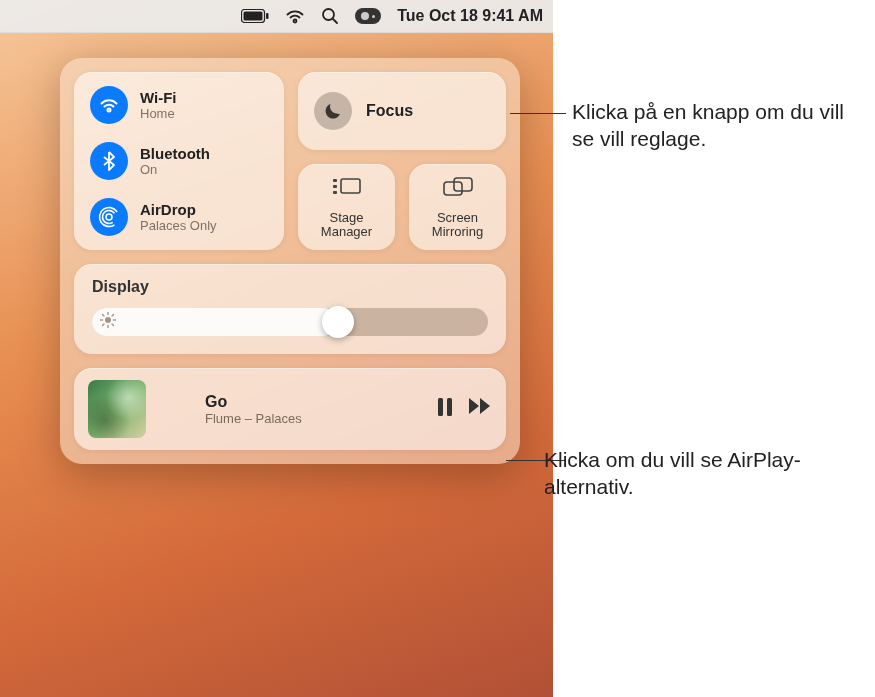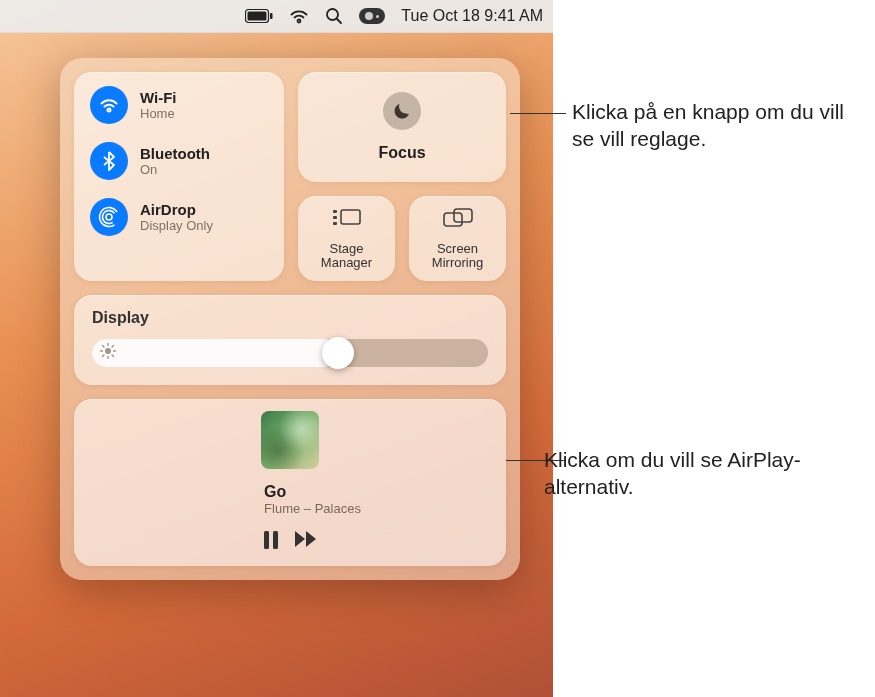--- a/index.html
+++ b/index.html
@@ -24,39 +24,38 @@
     color: #222;
     border-bottom: 1px solid rgba(0,0,0,0.05);
   }
   .menubar .icon { display:flex; align-items:center; justify-content:center; }
   .menubar .cc-pill {
     width: 26px; height: 16px; border-radius: 8px;
     background: #333; display:flex; align-items:center; justify-content:center; gap:3px;
   }
   .menubar .cc-pill span { width:3px; height:3px; border-radius:50%; background:#ccc; }
   .menubar .cc-pill span:first-child { width:8px; height:8px; border-radius:50%; background:#ccc;}
-  .menubar .datetime { font-weight: 400; text-align: right; }
+  .menubar .datetime { font-weight: 700; text-align: right; }
 
   
   .cc {
     position: absolute;
     left: 60px; top: 58px;
     width: 460px;
     border-radius: 22px;
     padding: 14px;
     background: rgba(245,225,205,0.55);
     backdrop-filter: blur(20px);
     box-shadow: 0 10px 40px rgba(0,0,0,0.25);
     display: flex; flex-direction: column; gap: 14px;
   }
   .tile {
     background: rgba(255,255,255,0.55);
     border-radius: 18px;
     box-shadow: 0 1px 0 rgba(255,255,255,0.4) inset, 0 1px 6px rgba(0,0,0,0.08);
-    flex-direction: column;
   }
   .row-top { display:flex; gap:14px; }
   .connectivity { width: 210px; padding: 14px 16px; display:flex; flex-direction:column; gap:18px;}
   .conn-item { display:flex; align-items:center; gap:12px; cursor:pointer;}
   .icon-circle {
     width: 38px; height:38px; border-radius:50%;
     display:flex; align-items:center; justify-content:center;
     flex-shrink:0;
   }
   .icon-blue { background:#0a7aff; color:#fff; }
@@ -195,21 +194,21 @@
       <div class="conn-item">
         <div class="icon-circle icon-blue">
           <svg width="22" height="22" viewBox="0 0 22 22">
               <circle cx="11" cy="11" r="3" fill="none" stroke="#fff" stroke-width="1.6"></circle>
               <circle cx="11" cy="11" r="6.5" fill="none" stroke="#fff" stroke-width="1.6" stroke-dasharray="30 10" transform="rotate(55 11 11)"></circle>
               <circle cx="11" cy="11" r="9.5" fill="none" stroke="#fff" stroke-width="1.6" stroke-dasharray="45 15" transform="rotate(55 11 11)"></circle>
             </svg>
         </div>
         <div class="conn-text">
           <div class="title">AirDrop</div>
-          <div class="sub">Display Only</div>
+          <div class="sub">Palaces Only</div>
         </div>
       </div>
     </div>
     <div class="right-col">
       <div class="tile focus-tile">
         <div class="icon-circle">
           <svg width="20" height="20" viewBox="0 0 20 20">
               <path d="M14 12.5A7 7 0 017.5 3 7.5 7.5 0 1017 13a7 7 0 01-3-.5z" fill="currentColor"></path>
             </svg>
         </div>

